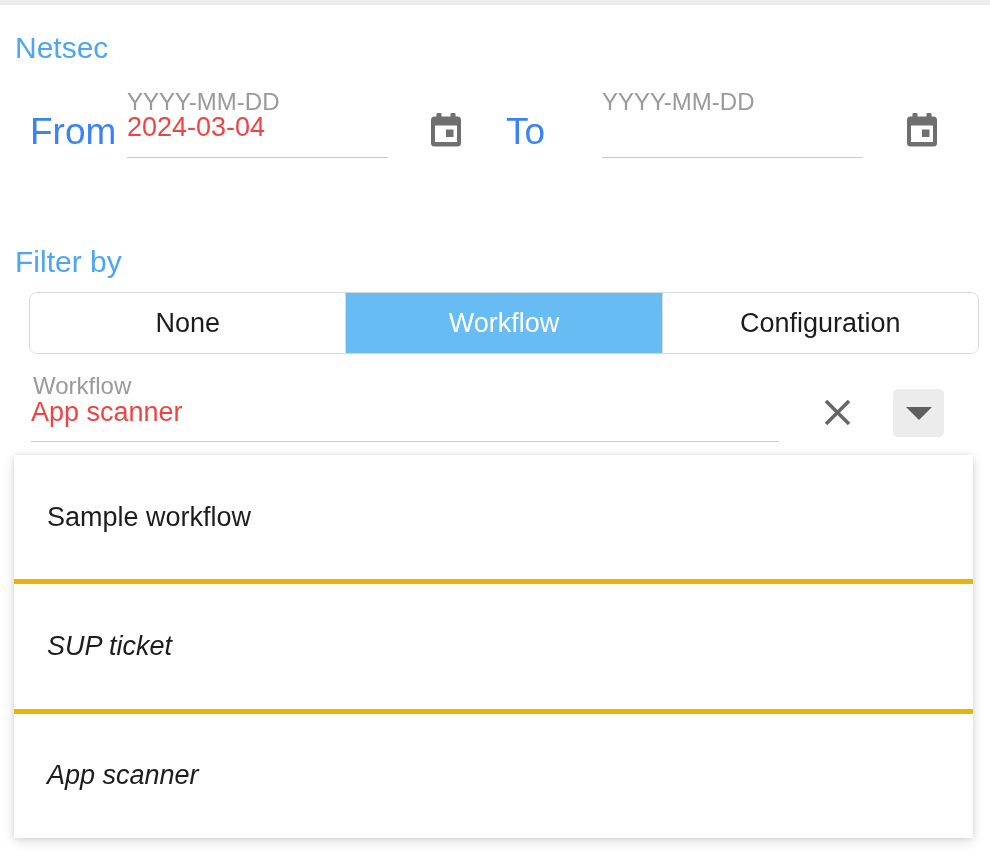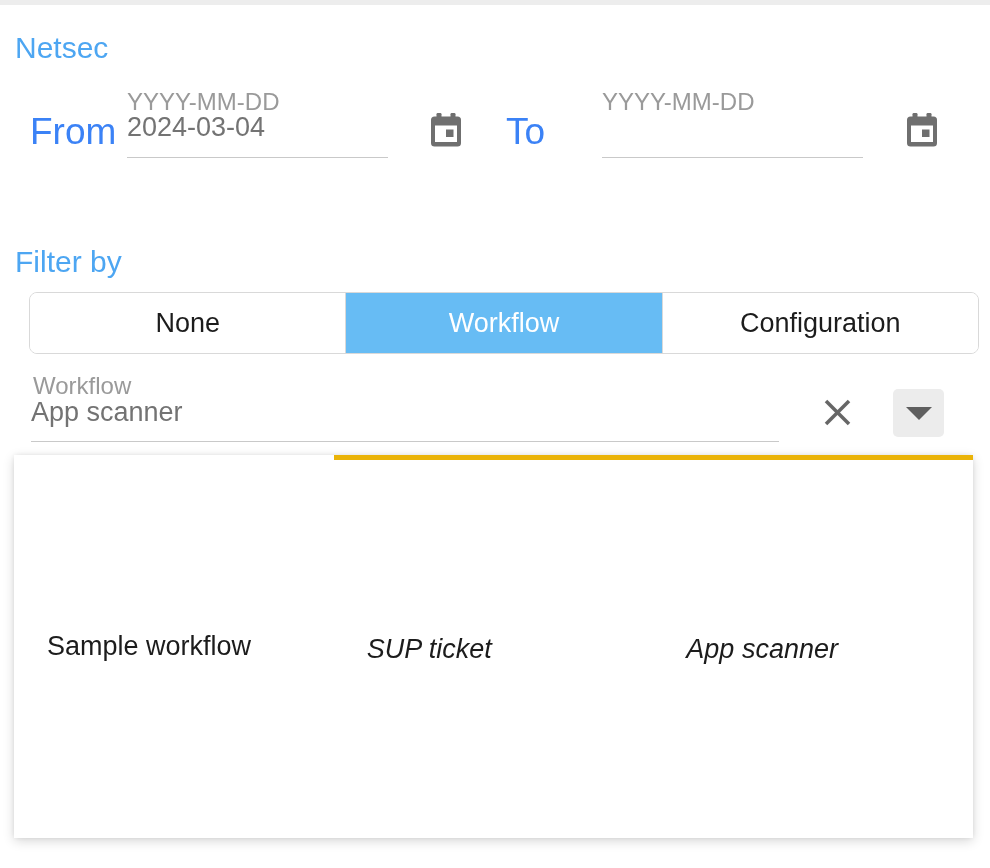--- a/index.html
+++ b/index.html
@@ -30,21 +30,21 @@
   }
 
   .field-label-sm {
     font-size: 24px;
     line-height: 1;
     color: #9a9a9a;
   }
   .field-value {
     font-size: 27px;
     line-height: 1;
-    color: #737373;
+    color: #ef4444;
     white-space: nowrap;
   }
   .row-label {
     font-size: 37px;
     line-height: 1;
     color: #3b82f6;
   }
   .underline {
     height: 1px;
     background: #c9c9c9;
@@ -106,21 +106,21 @@
     border-top: 13px solid #5f5f5f;
   }
 
   .dropdown-panel {
     left: 14px; top: 455px;
     width: 959px; height: 383px;
     background: #ef4444;
     border-radius: 3px;
     box-shadow: 0 3px 12px rgba(0,0,0,0.16), 0 0 4px rgba(0,0,0,0.07);
     display: flex;
-    flex-direction: row;
+    flex-direction: column;
   }
   .dropdown-option {
     flex: 1 1 0;
     display: flex;
     align-items: center;
     padding-left: 33px;
     font-size: 27px;
     color: #1c1c1c;
     cursor: pointer;
     background: #ffffff;

